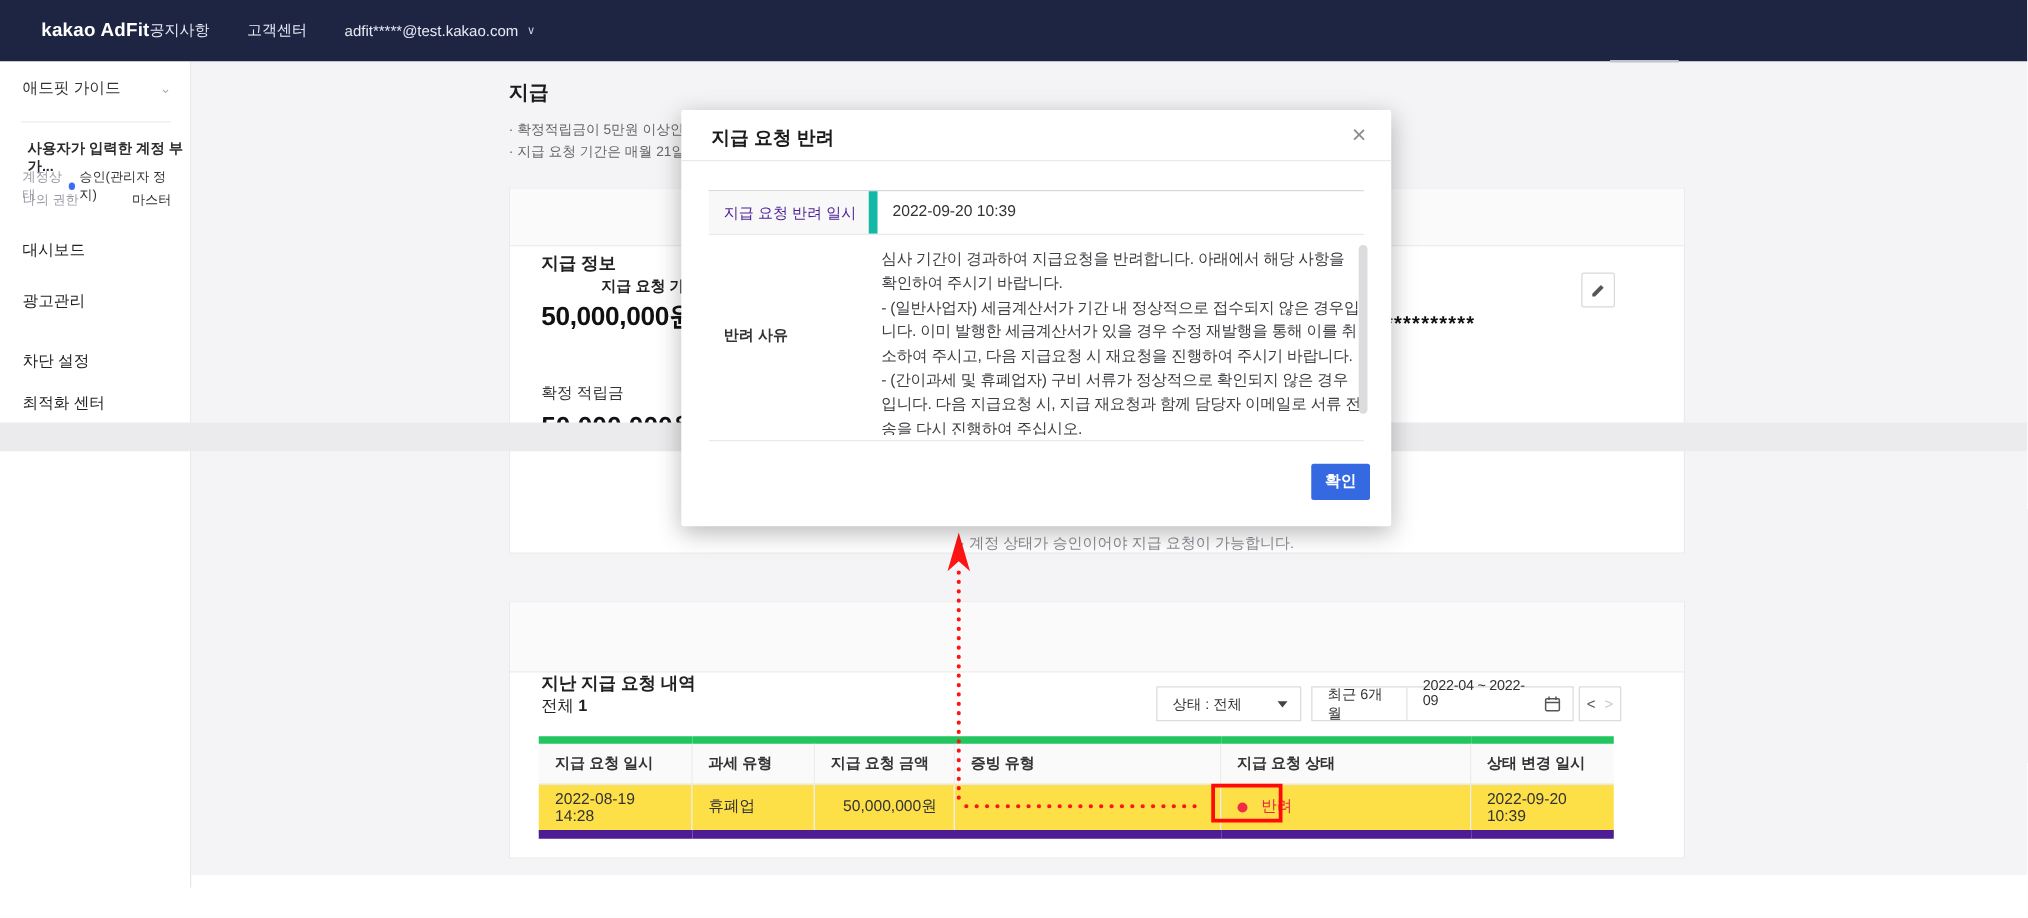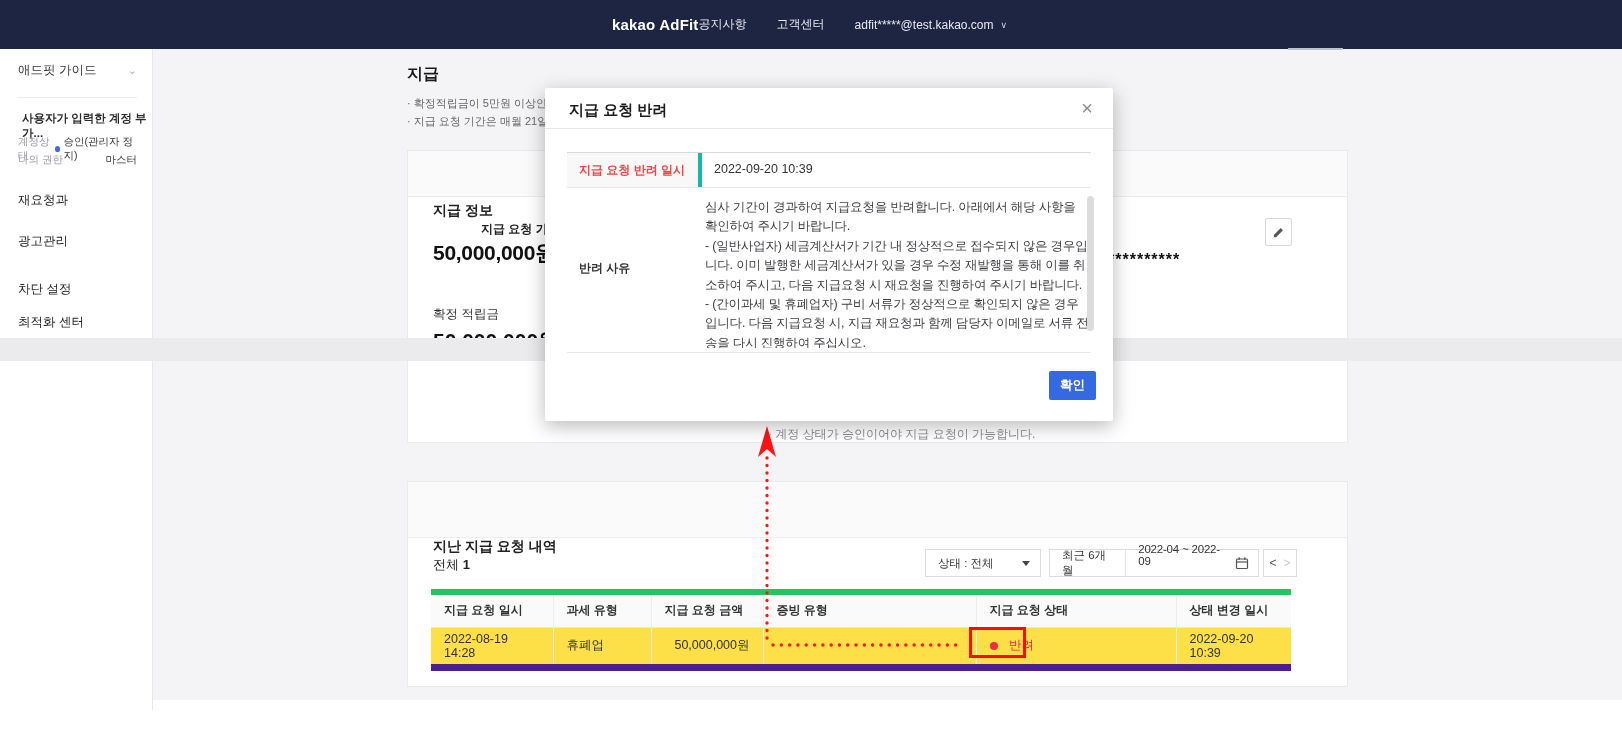--- a/index.html
+++ b/index.html
@@ -1,21 +1,21 @@
 <!DOCTYPE html>
 <html><head>
 <meta charset="utf-8">
 <style>
   * { margin:0; padding:0; box-sizing:border-box; }
   html,body { background:#fff; }
   body { font-family:"Liberation Sans","DejaVu Sans",sans-serif; color:#222; }
   #stage { position:relative; width:1622px; height:734px; overflow:hidden; background:#fff; }
 
   
-  .navbar { position:absolute; left:0; top:0; width:1622px; height:49px; background:#1d2543; display:flex; align-items:center; justify-content:center; padding:0 36px 0 33px; z-index:6; }
+  .navbar { position:absolute; left:0; top:0; width:1622px; height:49px; background:#1d2543; display:flex; align-items:center; justify-content:flex-start; padding:0 36px 0 33px; z-index:6; }
   .brand { color:#fff; font-size:15px; font-weight:bold; letter-spacing:.2px; }
   .nav-right { display:flex; align-items:center; gap:30px; }
   .nav-link { color:#e7eaf3; font-size:12px; cursor:pointer; }
   .nav-account { color:#e7eaf3; font-size:12px; display:flex; align-items:center; gap:7px; cursor:pointer; }
   .nav-caret { font-size:9px; color:#cdd2e0; }
   .subnav-line { position:absolute; left:1288px; top:48px; width:55px; height:2px; background:#bfc3cf; z-index:7; }
 
   
   .sidebar { position:absolute; left:0; top:49px; width:153px; height:661px; background:#fff; border-right:1px solid #e8e8ea; z-index:1; }
   .side-guide { position:absolute; left:18px; right:15px; top:13px; display:flex; align-items:center; justify-content:space-between; font-size:12.5px; color:#333; cursor:pointer; }
@@ -82,21 +82,21 @@
   
   .hl-rect { position:absolute; left:969px; top:627px; width:57px; height:31px; border:3px solid #ff0a0a; z-index:5; }
   .arrow-svg { position:absolute; left:753px; top:422px; z-index:4; }
 
   
   .modal { position:absolute; left:545px; top:88px; width:568px; height:333px; background:#fff; border-radius:2px; box-shadow:0 5px 20px rgba(0,0,0,.28); z-index:10; }
   .modal-title { position:absolute; left:24px; top:13px; font-size:15px; font-weight:bold; color:#1b1b1b; }
   .modal-close { position:absolute; right:20px; top:8px; font-size:20px; color:#8b8b93; cursor:pointer; line-height:24px; }
   .m-line { position:absolute; left:0; right:0; height:0; border-top:1px solid #e9e9eb; }
   .m-line.inset { left:22px; right:22px; }
-  .m-row1-label { position:absolute; left:22px; top:65px; width:135px; height:34px; background:#f8f8f9; border-right:4px solid #14b8a6; font-size:12px; font-weight:bold; color:#ef4444; line-height:34px; padding-left:12px; }
+  .m-row1-label { position:absolute; left:22px; top:65px; width:135px; height:34px; background:#f8f8f9; border-right:7px solid #14b8a6; font-size:12px; font-weight:normal; color:#4c1d95; line-height:34px; padding-left:12px; }
   .m-row1-value { position:absolute; left:169px; top:64px; height:35px; line-height:35px; font-size:12.5px; color:#333; }
   .m-row2-label { position:absolute; left:34px; top:172px; font-size:12px; font-weight:bold; color:#333; }
   .m-reason { position:absolute; left:160px; top:110px; width:384px; height:150px; overflow:hidden; font-size:12.5px; line-height:19.4px; color:#3d3d42; white-space:pre-line; letter-spacing:-.2px; }
   .m-scrollbar { position:absolute; left:542px; top:108px; width:7px; height:135px; background:#dcdcdf; border-radius:4px; }
   .confirm-btn { position:absolute; left:504px; top:283px; width:47px; height:29px; background:#3569e1; border:none; border-radius:2px; color:#fff; font-size:12.5px; font-weight:bold; cursor:pointer; font-family:inherit; }
 </style>
 </head>
 <body>
 
 <div id="stage">
@@ -127,21 +127,21 @@
       <span class="k">계정상태</span>
       <span class="v">
         <span class="dot-blue"></span>
         <span>승인(관리자 정지)</span>
       </span>
     </div>
     <div class="side-kv" style="top:104px;">
       <span class="k">나의 권한</span>
       <span class="v">마스터</span>
     </div>
-    <div class="side-menu-item" style="top:143px;">재요청과</div>
+    <div class="side-menu-item" style="top:143px;">대시보드</div>
     <div class="side-menu-item" style="top:184px;">광고관리</div>
     <div class="side-menu-item" style="top:232px;">차단 설정</div>
     <div class="side-menu-item" style="top:265px;">최적화 센터</div>
   </div>
 
   <div class="page-title">지급</div>
   <div class="page-note" style="top:96px;">· 확정적립금이 5만원 이상인 경우 환</div>
   <div class="page-note" style="top:114px;">· 지급 요청 기간은 매월 21일부터 말</div>
 
   <div class="card" id="card-payinfo">

